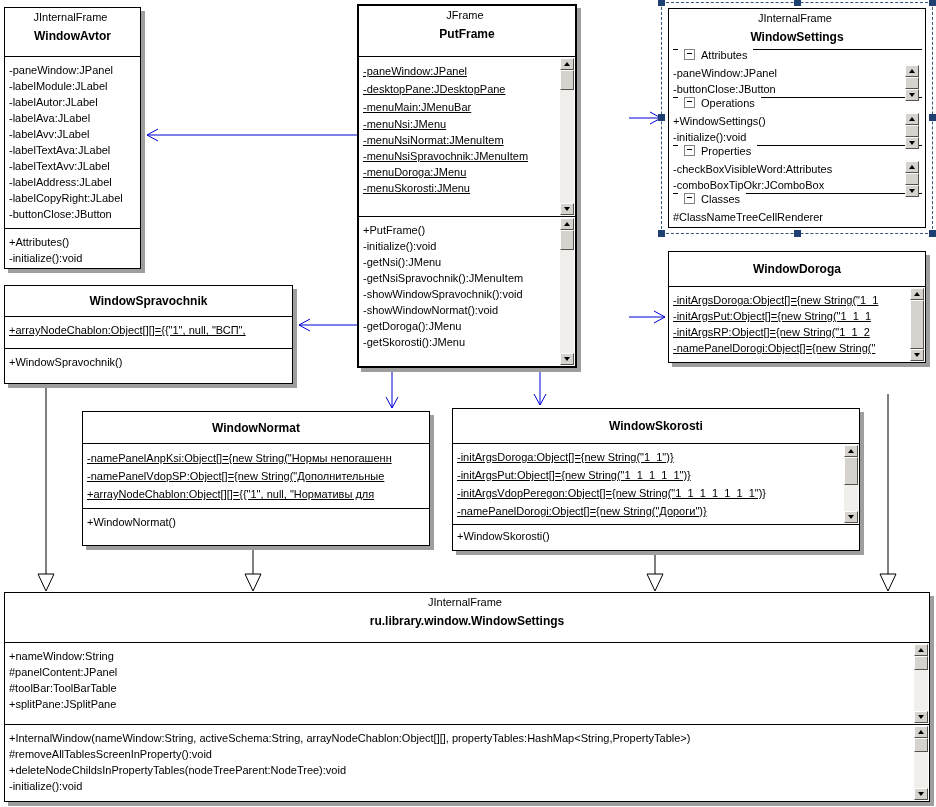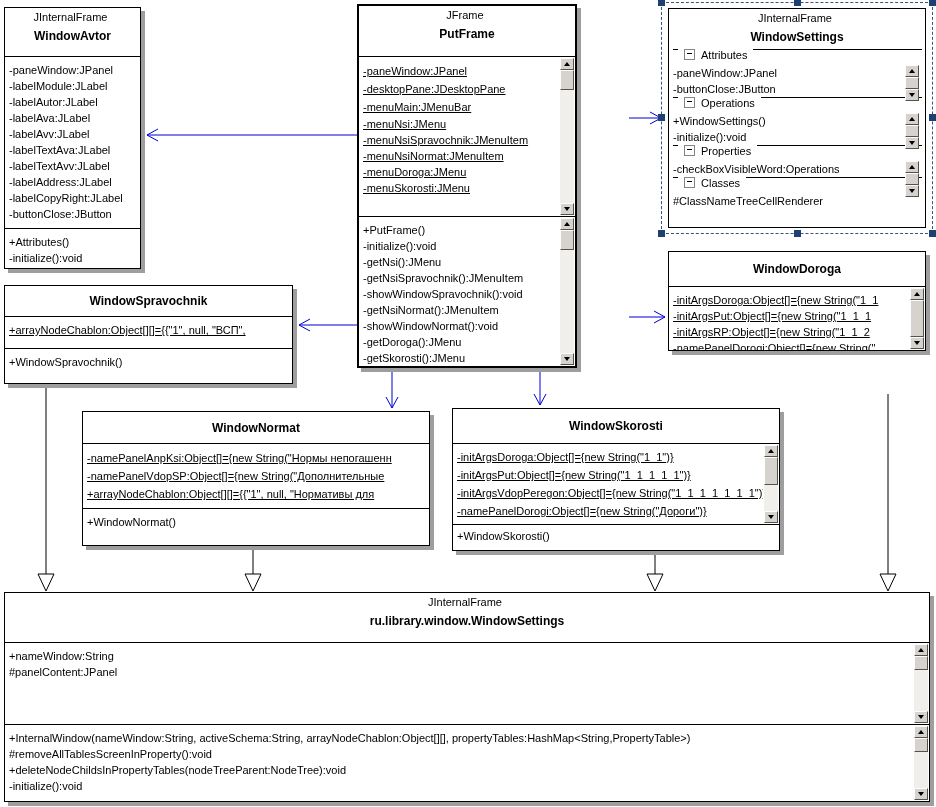--- a/index.html
+++ b/index.html
@@ -119,42 +119,41 @@
   <div class="cbox thick" style="left:357px;top:4px;width:220px;height:364px">
     <div class="tsec" style="height:50px">
       <div class="stereo">JFrame</div>
       <div class="cname">PutFrame</div>
     </div>
     <div class="sec" style="height:160px">
       <div class="row row18 u">-paneWindow:JPanel</div>
       <div class="row row18 u">-desktopPane:JDesktopPane</div>
       <div class="row row18 u">-menuMain:JMenuBar</div>
       <div class="row u">-menuNsi:JMenu</div>
+      <div class="row u">-menuNsiNormat:JMenuItem</div>
       <div class="row u">-menuNsiSpravochnik:JMenuItem</div>
-      <div class="row u">-menuNsiNormat:JMenuItem</div>
       <div class="row u">-menuDoroga:JMenu</div>
       <div class="row u">-menuSkorosti:JMenu</div>
       <div class="vsb">
         <div class="sbtn">
             <span class="tu"></span>
           </div>
         <div class="sthumb" style="height:20px"></div>
         <div class="strack"></div>
         <div class="sbtn">
             <span class="td"></span>
           </div>
       </div>
     </div>
     <div class="sec" style="flex:1">
       <div class="row">+PutFrame()</div>
       <div class="row">-initialize():void</div>
       <div class="row">-getNsi():JMenu</div>
       <div class="row">-getNsiSpravochnik():JMenuItem</div>
       <div class="row">-showWindowSpravochnik():void</div>
-      <div class="row">-getNsiNormat():JMenuItem</div>
       <div class="row">-showWindowNormat():void</div>
       <div class="row">-getDoroga():JMenu</div>
       <div class="row">-getSkorosti():JMenu</div>
       <div class="vsb">
         <div class="sbtn">
             <span class="tu"></span>
           </div>
         <div class="sthumb" style="height:20px"></div>
         <div class="strack"></div>
         <div class="sbtn">
@@ -185,21 +184,22 @@
         <span class="hl" style="flex:1"></span>
       </div>
       <div class="row">+WindowSettings()</div>
       <div class="row">-initialize():void</div>
       <div class="shead">
         <span class="hl" style="width:5px"></span>
         <span class="mbox"></span>
         <span>Properties</span>
         <span class="hl" style="flex:1"></span>
       </div>
-      <div class="row">-checkBoxVisibleWord:Operations</div>
+      <div class="row">-checkBoxVisibleWord:Attributes</div>
+      <div class="row">-comboBoxTipOkr:JComboBox</div>
       <div class="shead">
         <span class="hl" style="width:5px"></span>
         <span class="mbox"></span>
         <span>Classes</span>
         <span class="hl" style="flex:1"></span>
       </div>
       <div class="row">#ClassNameTreeCellRenderer</div>
     </div>
     <div class="vsb mini" style="top:56px">
       <div class="sbtn">
@@ -223,21 +223,21 @@
       <div class="sbtn">
           <span class="tu"></span>
         </div>
       <div class="sthumb" style="height:12px"></div>
       <div class="sbtn">
           <span class="td"></span>
         </div>
     </div>
   </div>
 
-  <div class="cbox" style="left:668px;top:251px;width:258px;height:100px">
+  <div class="cbox" style="left:668px;top:251px;width:258px;height:112px">
     <div class="tsec tcenter" style="height:34px">
       <div class="cname" style="padding:0">WindowDoroga</div>
     </div>
     <div class="sec" style="height:80px;padding-right:16px">
       <div class="row u">-initArgsDoroga:Object[]={new String("1_1</div>
       <div class="row u">-initArgsPut:Object[]={new String("1_1_1</div>
       <div class="row u">-initArgsRP:Object[]={new String("1_1_2</div>
       <div class="row u">-namePanelDorogi:Object[]={new String("</div>
       <div class="vsb">
         <div class="sbtn">
@@ -270,21 +270,21 @@
     <div class="sec" style="height:65px">
       <div class="row row18 u">-namePanelAnpKsi:Object[]={new String("Нормы непогашенн</div>
       <div class="row row18 u">-namePanelVdopSP:Object[]={new String("Дополнительные</div>
       <div class="row row18 u">+arrayNodeChablon:Object[][]={{"1", null, "Нормативы для</div>
     </div>
     <div class="sec" style="flex:1">
       <div class="row">+WindowNormat()</div>
     </div>
   </div>
 
-  <div class="cbox" style="left:452px;top:408px;width:328px;height:143px">
+  <div class="cbox" style="left:452px;top:408px;width:408px;height:143px">
     <div class="tsec tcenter" style="height:34px">
       <div class="cname" style="padding:0">WindowSkorosti</div>
     </div>
     <div class="sec" style="height:81px;padding-top:4px;padding-right:16px">
       <div class="row row18 u">-initArgsDoroga:Object[]={new String("1_1")}</div>
       <div class="row row18 u">-initArgsPut:Object[]={new String("1_1_1_1_1")}</div>
       <div class="row row18 u">-initArgsVdopPeregon:Object[]={new String("1_1_1_1_1_1_1")}</div>
       <div class="row row18 u">-namePanelDorogi:Object[]={new String("Дороги")}</div>
       <div class="vsb">
         <div class="sbtn">
@@ -303,20 +303,22 @@
   </div>
 
   <div class="cbox" style="left:4px;top:592px;width:926px;height:210px">
     <div class="tsec" style="height:49px">
       <div class="stereo">JInternalFrame</div>
       <div class="cname">ru.library.window.WindowSettings</div>
     </div>
     <div class="sec" style="height:82px;padding-right:18px">
       <div class="row">+nameWindow:String</div>
       <div class="row">#panelContent:JPanel</div>
+      <div class="row">#toolBar:ToolBarTable</div>
+      <div class="row">+splitPane:JSplitPane</div>
       <div class="vsb">
         <div class="sbtn">
             <span class="tu"></span>
           </div>
         <div class="sthumb" style="height:14px"></div>
         <div class="strack"></div>
         <div class="sbtn">
             <span class="td"></span>
           </div>
       </div>

